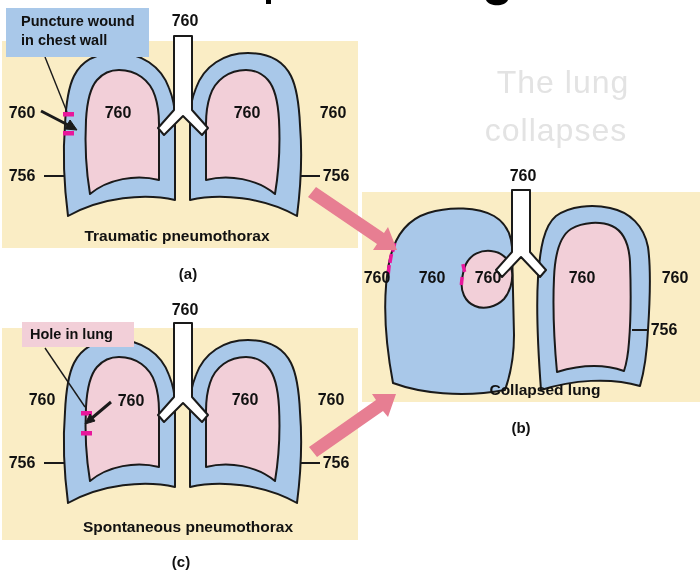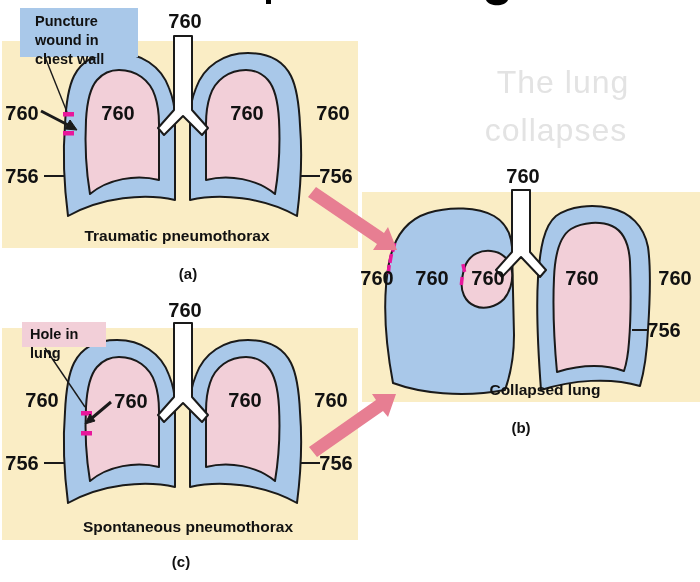--- a/index.html
+++ b/index.html
@@ -12,21 +12,21 @@
     --outline:#1A1A1A;
   }
   html,body{margin:0;padding:0;background:#fff;}
   .canvas{
     position:relative;width:700px;height:582px;background:#fff;overflow:hidden;
     font-family:"Liberation Sans","DejaVu Sans",sans-serif;
   }
   .stage{position:absolute;left:0;top:0;width:700px;height:582px;}
   .lbl{
     position:absolute;transform:translate(-50%,-50%);
-    font-weight:bold;font-size:20px;color:#111;white-space:nowrap;line-height:1;
+    font-weight:bold;font-size:16px;color:#111;white-space:nowrap;line-height:1;
     z-index:3;
   }
   .caption{font-size:15.5px;}
   .panel-letter{font-size:15px;}
   .callout{
     position:absolute;z-index:3;font-weight:bold;font-size:14.5px;color:#111;
     line-height:1.3;
   }
   .callout.blue{background:var(--pleura);}
   .callout.pink{background:var(--lung);}
@@ -111,42 +111,42 @@
         <rect x="462" y="264" width="3.5" height="8" transform="rotate(-12 464 268)"></rect>
         <rect x="460" y="277" width="3.5" height="8" transform="rotate(6 462 281)"></rect>
       </g>
       <line x1="632" y1="330" x2="648" y2="330" stroke="var(--outline)" stroke-width="2"></line>
     </g>
 
     <polygon fill="var(--arrow)" points="316,187 384,233 388,227 397,250 373,250 377,244 308,197"></polygon>
     <polygon fill="var(--arrow)" points="309,447 376,400 372,394 396,394 388,417 383,411 317,457"></polygon>
   </svg>
 
-  <div class="callout blue" style="left:20px;top:8px;width:118px;height:49px;padding:4px 6px 0 15px;box-sizing:border-box;">Puncture wound in chest wall</div>
+  <div class="callout blue" style="left:6px;top:8px;width:143px;height:49px;padding:4px 6px 0 15px;box-sizing:border-box;">Puncture wound in chest wall</div>
   <div class="lbl" style="left:185px;top:21px;">760</div>
   <div class="lbl" style="left:22px;top:113px;">760</div>
   <div class="lbl" style="left:118px;top:113px;">760</div>
   <div class="lbl" style="left:247px;top:113px;">760</div>
   <div class="lbl" style="left:333px;top:113px;">760</div>
   <div class="lbl" style="left:22px;top:176px;">756</div>
   <div class="lbl" style="left:336px;top:176px;">756</div>
   <div class="lbl caption" style="left:177px;top:236px;">Traumatic pneumothorax</div>
   <div class="lbl panel-letter" style="left:188px;top:273px;">(a)</div>
 
   <div class="lbl" style="left:523px;top:176px;">760</div>
   <div class="lbl" style="left:377px;top:278px;">760</div>
   <div class="lbl" style="left:432px;top:278px;">760</div>
   <div class="lbl" style="left:488px;top:278px;">760</div>
   <div class="lbl" style="left:582px;top:278px;">760</div>
   <div class="lbl" style="left:675px;top:278px;">760</div>
   <div class="lbl" style="left:664px;top:330px;">756</div>
   <div class="lbl caption" style="left:545px;top:390px;">Collapsed lung</div>
   <div class="lbl panel-letter" style="left:521px;top:427px;">(b)</div>
 
-  <div class="callout pink" style="left:22px;top:322px;width:84px;height:25px;padding:3px 4px 0 8px;box-sizing:border-box;">Hole in lung</div>
+  <div class="callout pink" style="left:22px;top:322px;width:112px;height:25px;padding:3px 4px 0 8px;box-sizing:border-box;">Hole in lung</div>
   <div class="lbl" style="left:185px;top:310px;">760</div>
   <div class="lbl" style="left:42px;top:400px;">760</div>
   <div class="lbl" style="left:131px;top:401px;">760</div>
   <div class="lbl" style="left:245px;top:400px;">760</div>
   <div class="lbl" style="left:331px;top:400px;">760</div>
   <div class="lbl" style="left:22px;top:463px;">756</div>
   <div class="lbl" style="left:336px;top:463px;">756</div>
   <div class="lbl caption" style="left:188px;top:527px;">Spontaneous pneumothorax</div>
   <div class="lbl panel-letter" style="left:181px;top:561px;">(c)</div>
 

